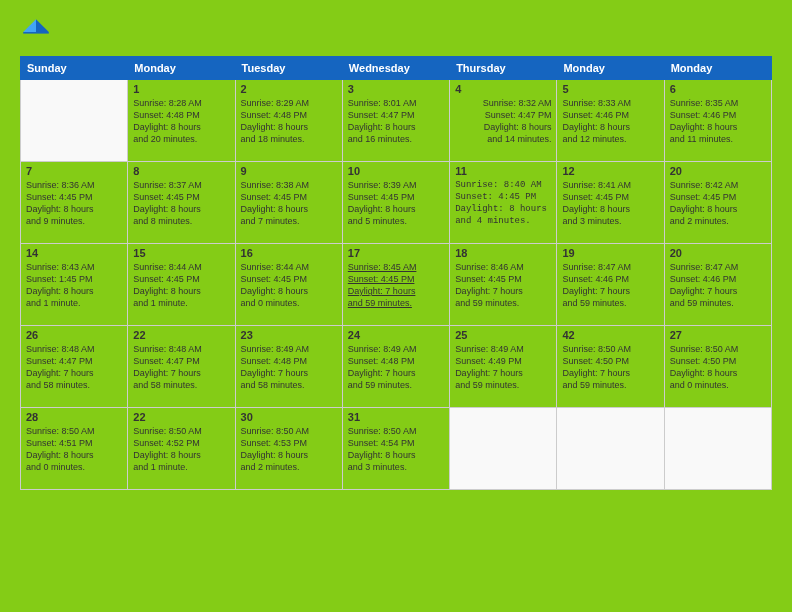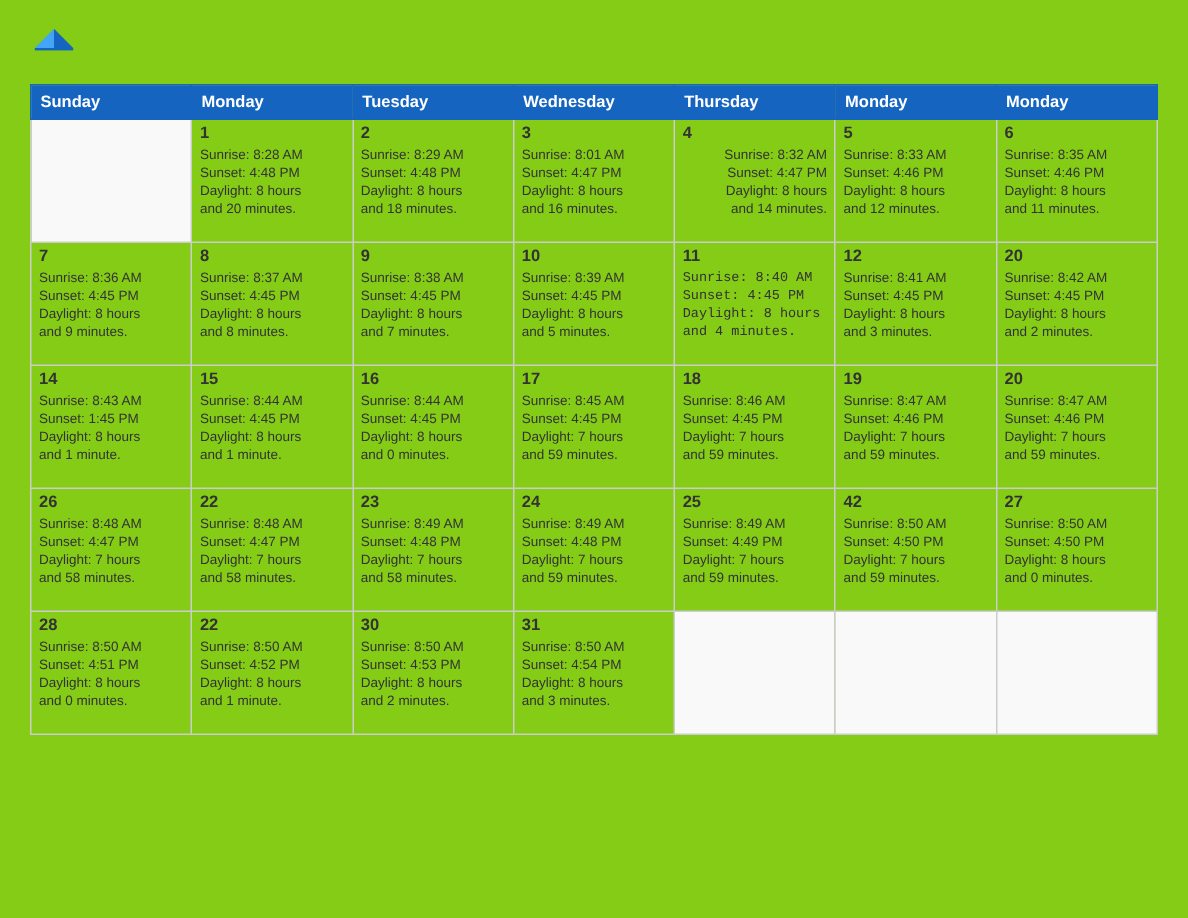--- a/index.html
+++ b/index.html
@@ -236,21 +236,21 @@
           </td>
           <td>
             <div class="day-num">16</div>
             <div class="day-info" style="white-space: pre-line;">Sunrise: 8:44 AM
 Sunset: 4:45 PM
 Daylight: 8 hours
 and 0 minutes.</div>
           </td>
           <td>
             <div class="day-num">17</div>
-            <div class="day-info" style="white-space: pre-line;">Sunrise: 8:45 AM
+            <div class="day-info" style="white-space: pre-line; text-decoration: underline;">Sunrise: 8:45 AM
 Sunset: 4:45 PM
 Daylight: 7 hours
 and 59 minutes.</div>
           </td>
           <td>
             <div class="day-num">18</div>
             <div class="day-info" style="white-space: pre-line;">Sunrise: 8:46 AM
 Sunset: 4:45 PM
 Daylight: 7 hours
 and 59 minutes.</div>

